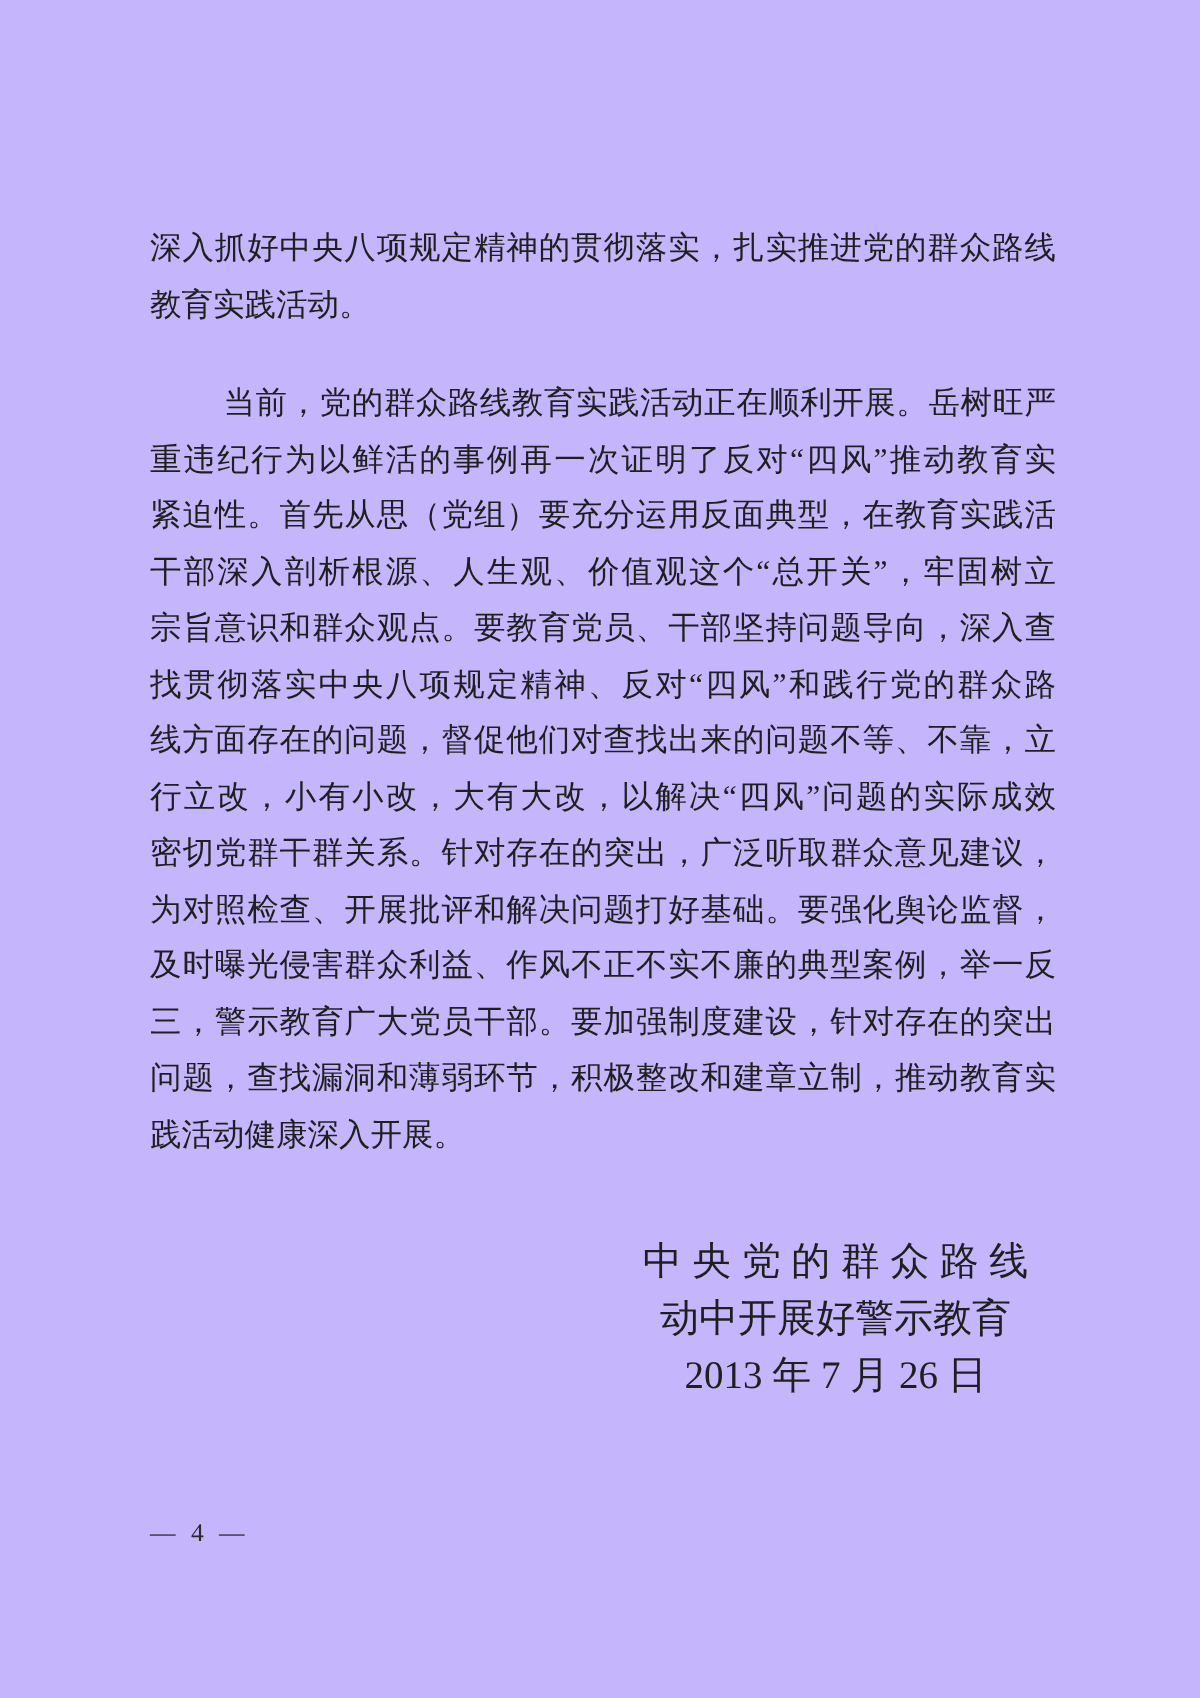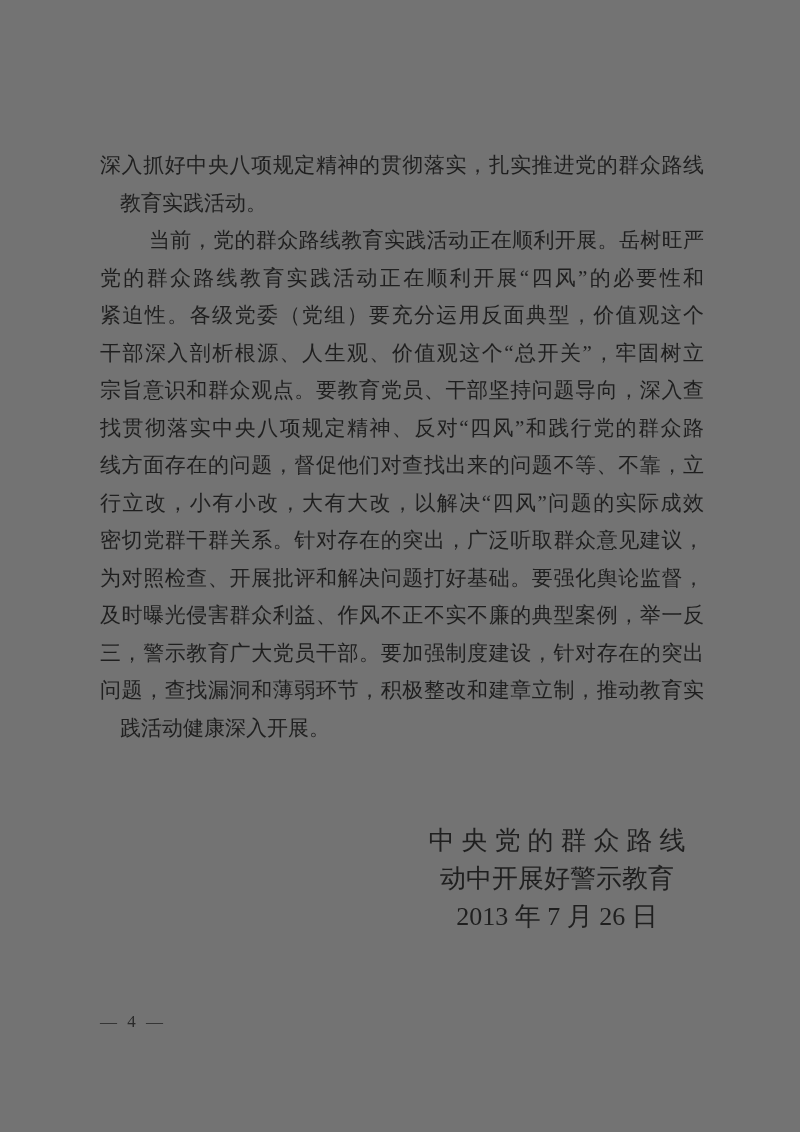--- a/index.html
+++ b/index.html
@@ -4,21 +4,21 @@
 <style>
   html, body {
     margin: 0;
     padding: 0;
     background: #ffffff;
   }
   .page {
     position: relative;
     width: 800px;
     height: 1132px;
-    background: #737373;
+    background: #c4b5fd;
     overflow: hidden;
     font-family: "Liberation Serif", "DejaVu Serif", serif;
     color: #1f1f1f;
   }
   
   .doc-body {
     position: absolute;
     left: 100px;
     top: 147px;
     width: 604px;
@@ -28,24 +28,24 @@
     line-height: 37.5px;
     font-size: 21px;
     text-align: justify;
     text-align-last: justify;
     overflow: hidden;
     white-space: nowrap;
   }
   .line.short {
     text-align: center;
     text-align-last: left;
-    margin-left: 20px;
   }
   .line.indent {
     text-indent: 49px;
+    margin-top: 28px;
   }
   
   .signature {
     position: absolute;
     left: 396px;
     top: 822px;
     width: 322px;
     text-align: center;
     font-size: 26px;
   }
@@ -74,23 +74,23 @@
 <div class="page">
 
   <div class="doc-body">
 
       <div class="line">深入抓好中央八项规定精神的贯彻落实，扎实推进党的群众路线</div>
 
       <div class="line short">教育实践活动。</div>
 
       <div class="line indent">当前，党的群众路线教育实践活动正在顺利开展。岳树旺严</div>
 
-      <div class="line">党的群众路线教育实践活动正在顺利开展“四风”的必要性和</div>
+      <div class="line">重违纪行为以鲜活的事例再一次证明了反对“四风”推动教育实</div>
 
-      <div class="line">紧迫性。各级党委（党组）要充分运用反面典型，价值观这个</div>
+      <div class="line">紧迫性。首先从思（党组）要充分运用反面典型，在教育实践活</div>
 
 
       <div class="line">干部深入剖析根源、人生观、价值观这个“总开关”，牢固树立</div>
 
       <div class="line">宗旨意识和群众观点。要教育党员、干部坚持问题导向，深入查</div>
 
       <div class="line">找贯彻落实中央八项规定精神、反对“四风”和践行党的群众路</div>
 
       <div class="line">线方面存在的问题，督促他们对查找出来的问题不等、不靠，立</div>
 

